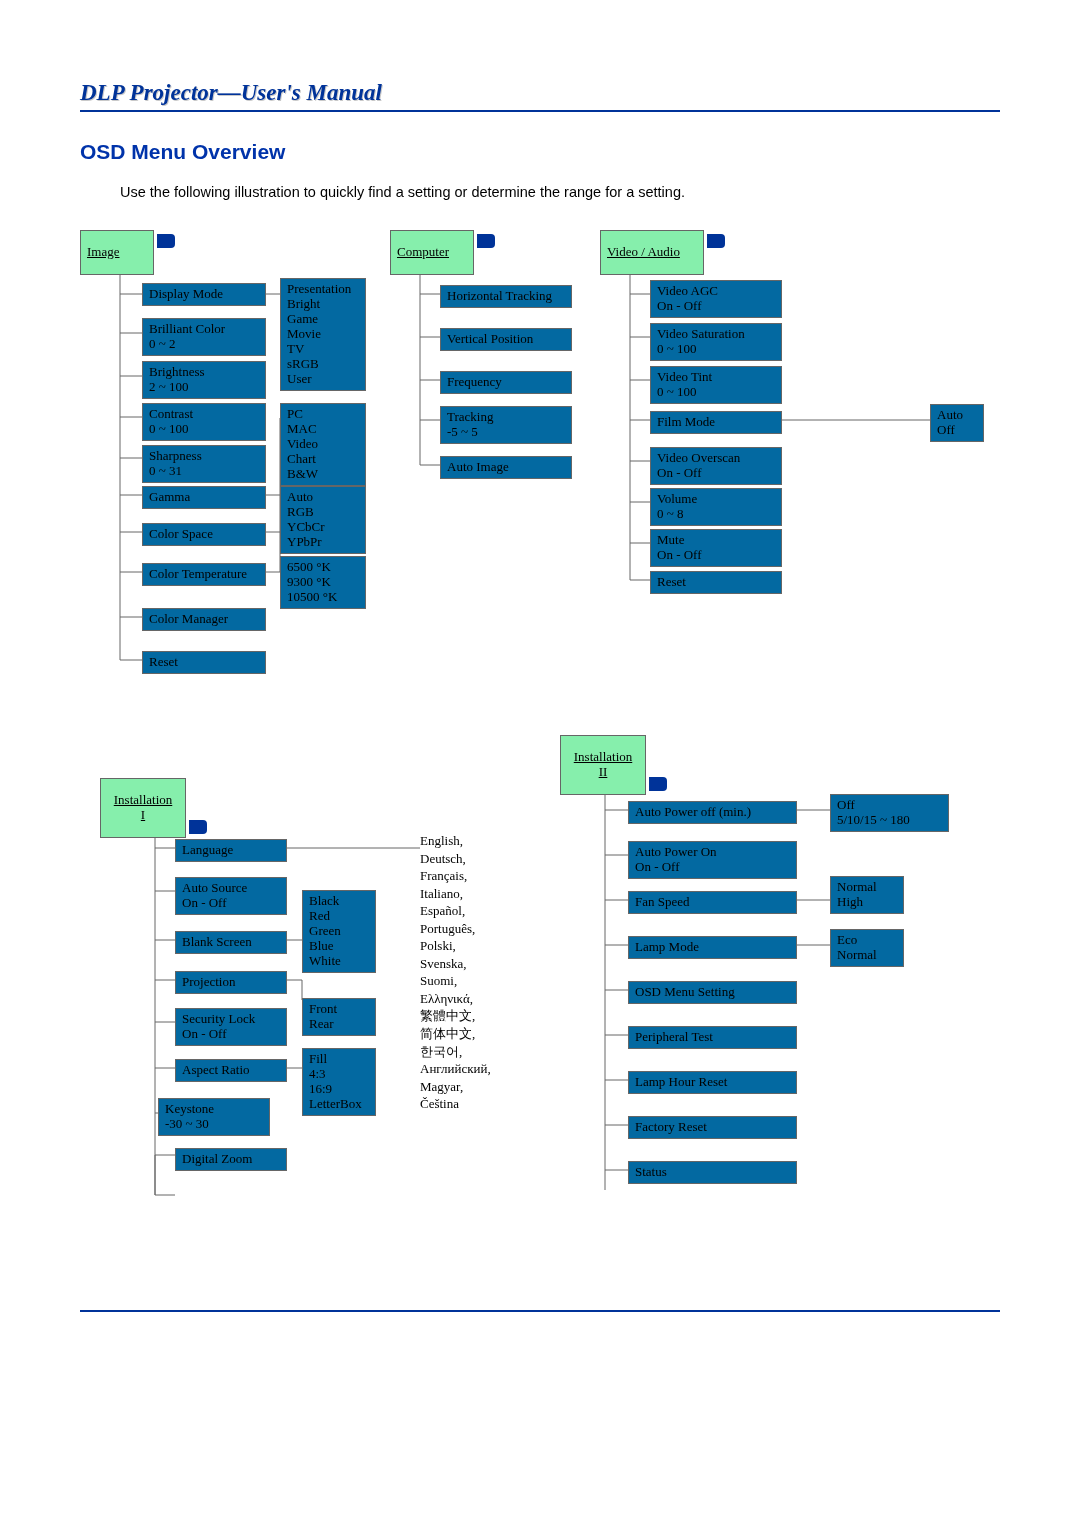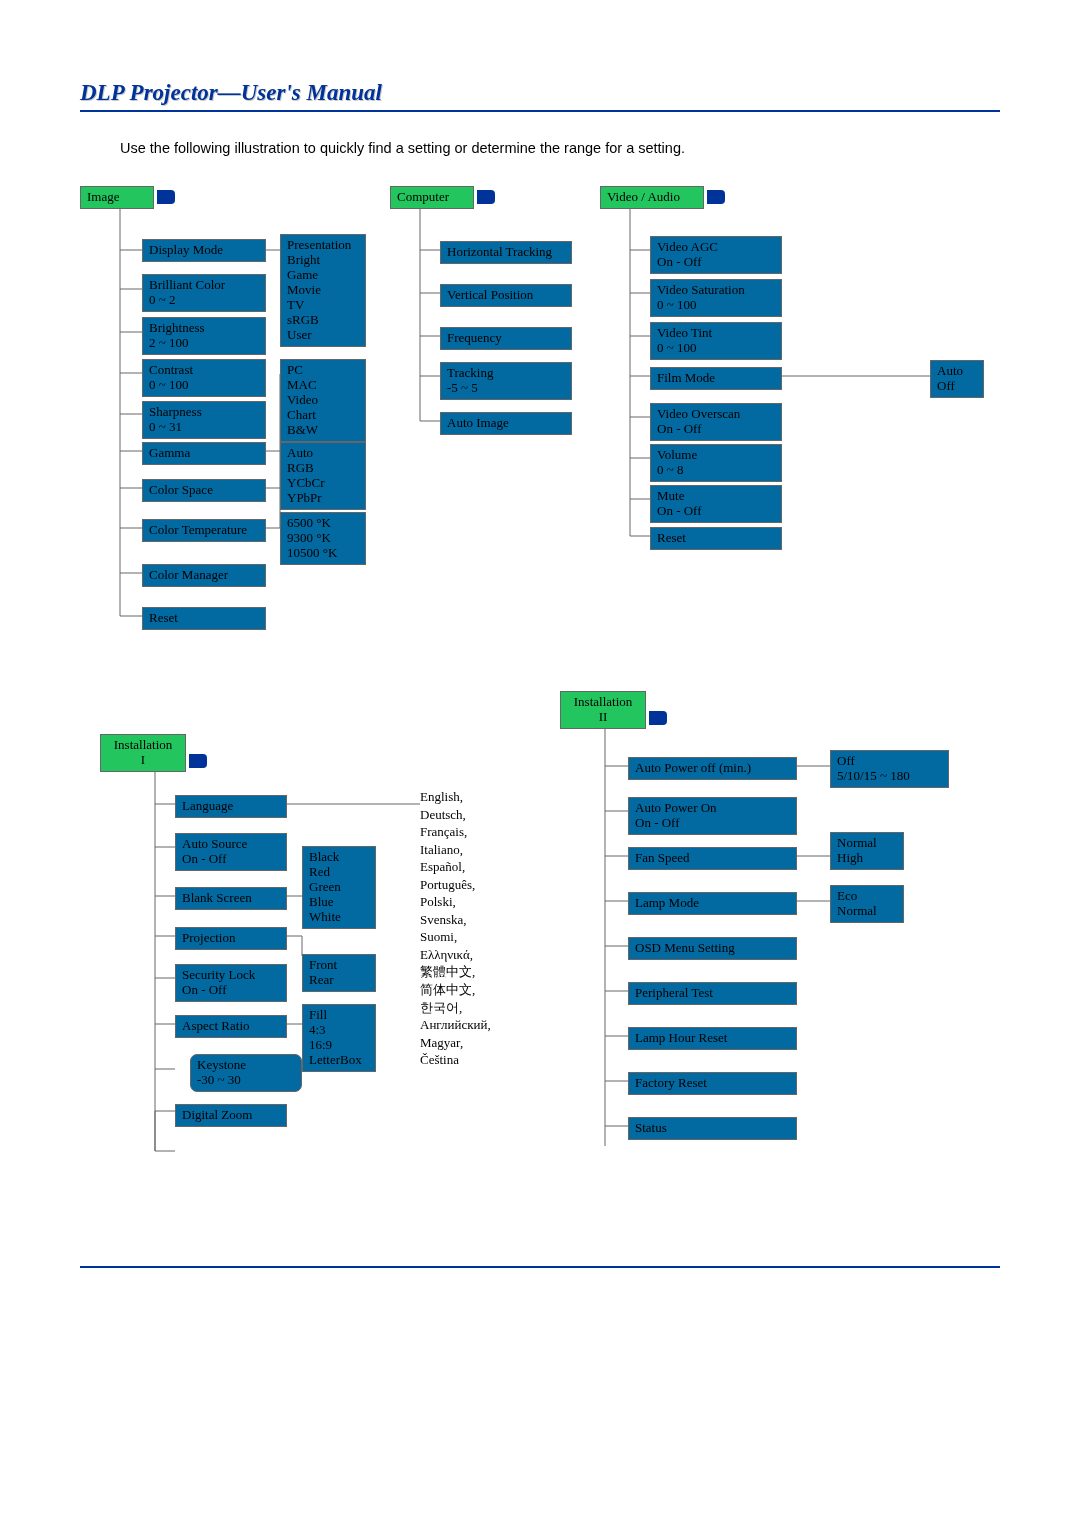--- a/index.html
+++ b/index.html
@@ -50,23 +50,24 @@
   .box {
     position: absolute;
     border: 1px solid #666;
     background: #0369a1;
     padding: 3px 6px;
     line-height: 1.15;
   }
   .tab-head {
     position: absolute;
     border: 1px solid #666;
-    background: #22c55e;
-    padding: 3px 6px;
+    background: #86efac;
+    padding: 14px 6px;
     line-height: 1.15;
+    text-decoration: underline;
   }
   .tab-shade {
     position: absolute;
     background: #003399;
     width: 18px;
     height: 14px;
     top: 3px;
     right: -22px;
     border-radius: 0 4px 4px 0;
   }
@@ -95,20 +96,21 @@
     line-height:1.35;
   }
 </style>
 </head>
 <body>
 
 <div class="page">
   <div class="header-title">DLP Projector—User's Manual</div>
   <hr class="header-rule">
 
+  <div class="section-title">OSD Menu Overview</div>
   <div class="intro">Use the following illustration to quickly find a setting or determine the range for a setting.</div>
 
   <div class="diagram-area">
 
     <svg class="lines">
       <g stroke="#666" stroke-width="1" fill="none">
 
         <path d="M40 20 L40 430"></path>
         <path d="M40 64 L62 64"></path>
         <path d="M40 103 L62 103"></path>
@@ -250,21 +252,21 @@
 I</span><div class="tab-shade" style="top:auto;bottom:3px;"></div></div>
     </div>
     <div class="box" style="left:95px;top:609px;width:98px;">Language</div>
     <div class="box" style="left:95px;top:647px;width:98px;white-space:pre-line;">Auto Source
 On - Off</div>
     <div class="box" style="left:95px;top:701px;width:98px;">Blank Screen</div>
     <div class="box" style="left:95px;top:741px;width:98px;">Projection</div>
     <div class="box" style="left:95px;top:778px;width:98px;white-space:pre-line;">Security Lock
 On - Off</div>
     <div class="box" style="left:95px;top:829px;width:98px;">Aspect Ratio</div>
-    <div class="box" style="left:110px;top:868px;width:98px;white-space:pre-line;border-radius:7px;">Keystone
+    <div class="box" style="left:78px;top:868px;width:98px;white-space:pre-line;">Keystone
 -30 ~ 30</div>
     <div class="box" style="left:95px;top:918px;width:98px;">Digital Zoom</div>
 
     <div class="box" style="left:222px;top:660px;width:60px;white-space:pre-line;">Black
 Red
 Green
 Blue
 White</div>
     <div class="box" style="left:222px;top:768px;width:60px;white-space:pre-line;">Front
 Rear</div>

